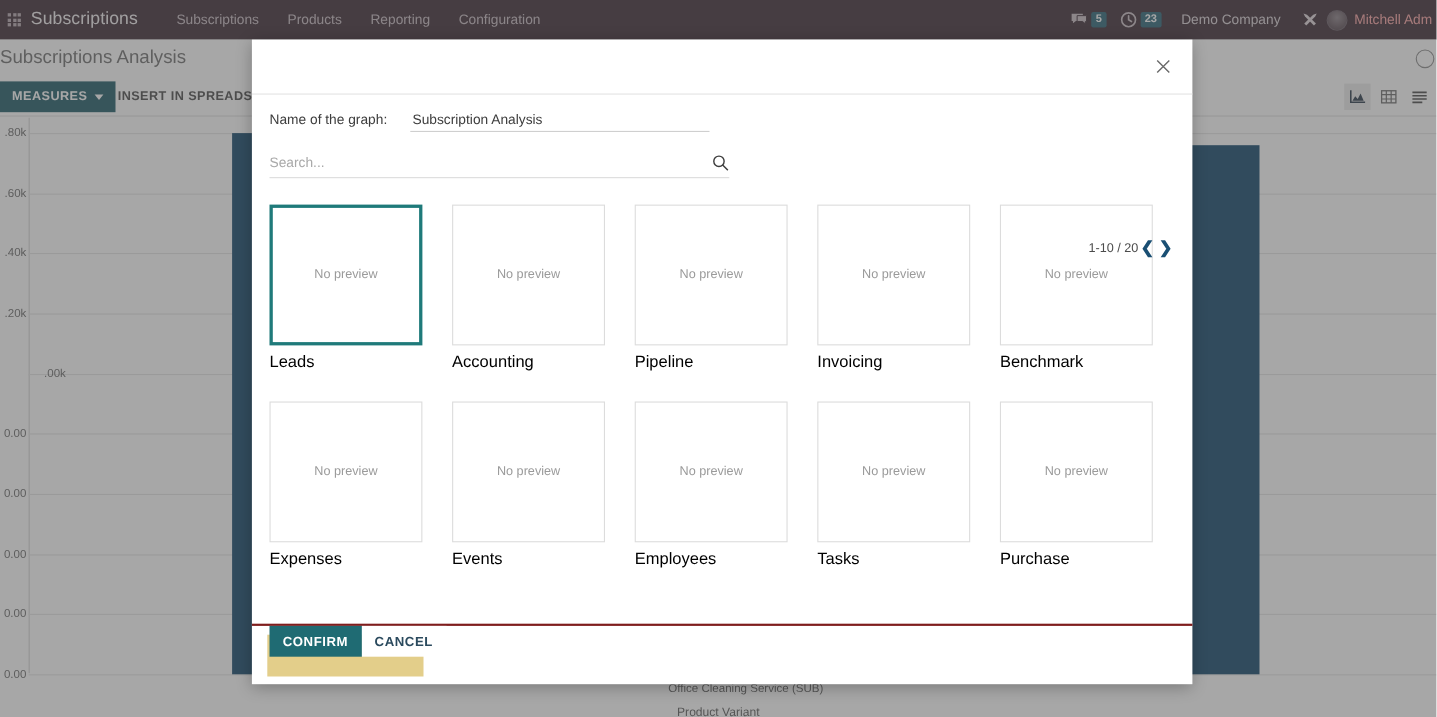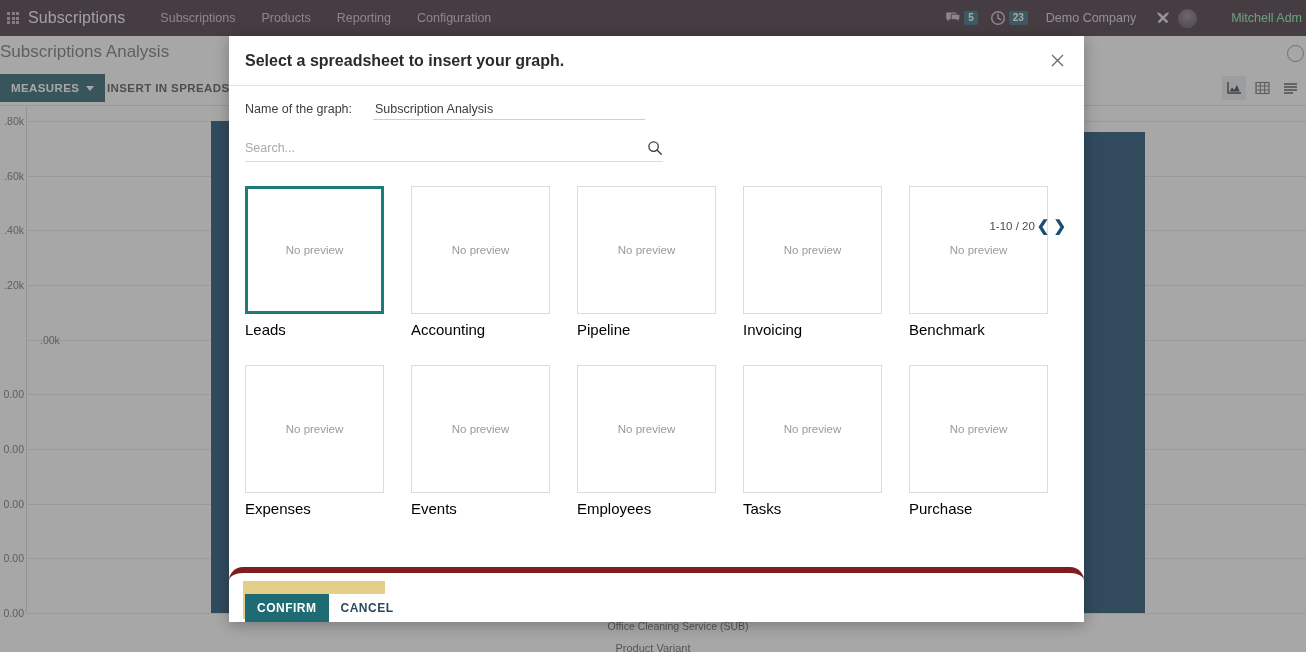--- a/index.html
+++ b/index.html
@@ -45,21 +45,21 @@
   .badge {
     background: #2a6477; color: #ffffff; font-size: 10px; line-height: 12px;
     padding: 1px 4px; border-radius: 2px; margin-left: 3px; font-weight: 600;
   }
   .company { font-size: 12.5px; color: #d9d0d5; padding: 0 12px; white-space: nowrap; }
   .avatar {
     width: 19px; height: 19px; border-radius: 50%;
     background: radial-gradient(circle at 50% 35%, #8d8289 0%, #6a5c64 55%, #4b3d45 100%);
     margin-right: 6px; flex: 0 0 auto; border: 1px solid #6d606a;
   }
-  .username { font-size: 12.5px; color: #86efac; white-space: nowrap; margin-left: 28px; }
+  .username { font-size: 12.5px; color: #fca5a5; white-space: nowrap; }
 
   
   .breadcrumb-row {
     position: absolute; left: 0; top: 36px; width: 1306px; height: 36px;
     background: #ffffff;
   }
   .page-title {
     position: absolute; left: 0; top: 6px; font-size: 17px; color: #6f6f6f;
     white-space: nowrap;
   }
@@ -195,22 +195,22 @@
     display: flex; align-items: center; justify-content: center;
     font-size: 11.5px; color: #9a9a9a;
   }
   .card-cell.selected .card-thumb { border: 3px solid #1f7a7a; }
   .card-label {
     margin-top: 7px; font-size: 15px; color: #000000; white-space: nowrap;
     overflow: hidden; text-overflow: ellipsis;
   }
 
   .dlg-foot {
-    flex: 0 0 auto; height: 55px; border-top: 6px solid #7f1d1d;
-    display: flex; align-items: flex-end; padding: 0 16px; position: relative; border-radius: 14px;
+    flex: 0 0 auto; height: 55px; border-top: 2px solid #7f1d1d;
+    display: flex; align-items: flex-start; padding: 0 16px; position: relative;
   }
   .foot-highlight {
     position: absolute; left: 14px; top: 8px; width: 142px; height: 38px;
     background: #e3ce8a;
   }
   .foot-btns { position: relative; z-index: 1; display: flex; align-items: center; }
   .btn-confirm {
     background: #1f6b73; color: #ffffff; font-size: 12px; font-weight: 700;
     letter-spacing: .5px; padding: 7px 12px; border: 0;
     font-family: "Liberation Sans", sans-serif;
@@ -343,21 +343,20 @@
       <div class="xlabel-val" style="left:678px; top:513px;">Office Cleaning Service (SUB)</div>
       <div class="xaxis-title" style="top:535px;">Product Variant</div>
     </div>
   </div>
 
   <div class="overlay"></div>
 
   <div class="dialog">
 
     <div class="dlg-head">
-      <div class="dlg-title">Select a spreadsheet to insert your graph.</div>
       <div class="dlg-close">
         <svg width="15" height="15" viewBox="0 0 15 15">
           <path d="M2 2l11 11M13 2L2 13" stroke="#6b6b6b" stroke-width="1.3"></path>
         </svg>
       </div>
     </div>
 
     <div class="dlg-body">
 
       <div class="name-row">

